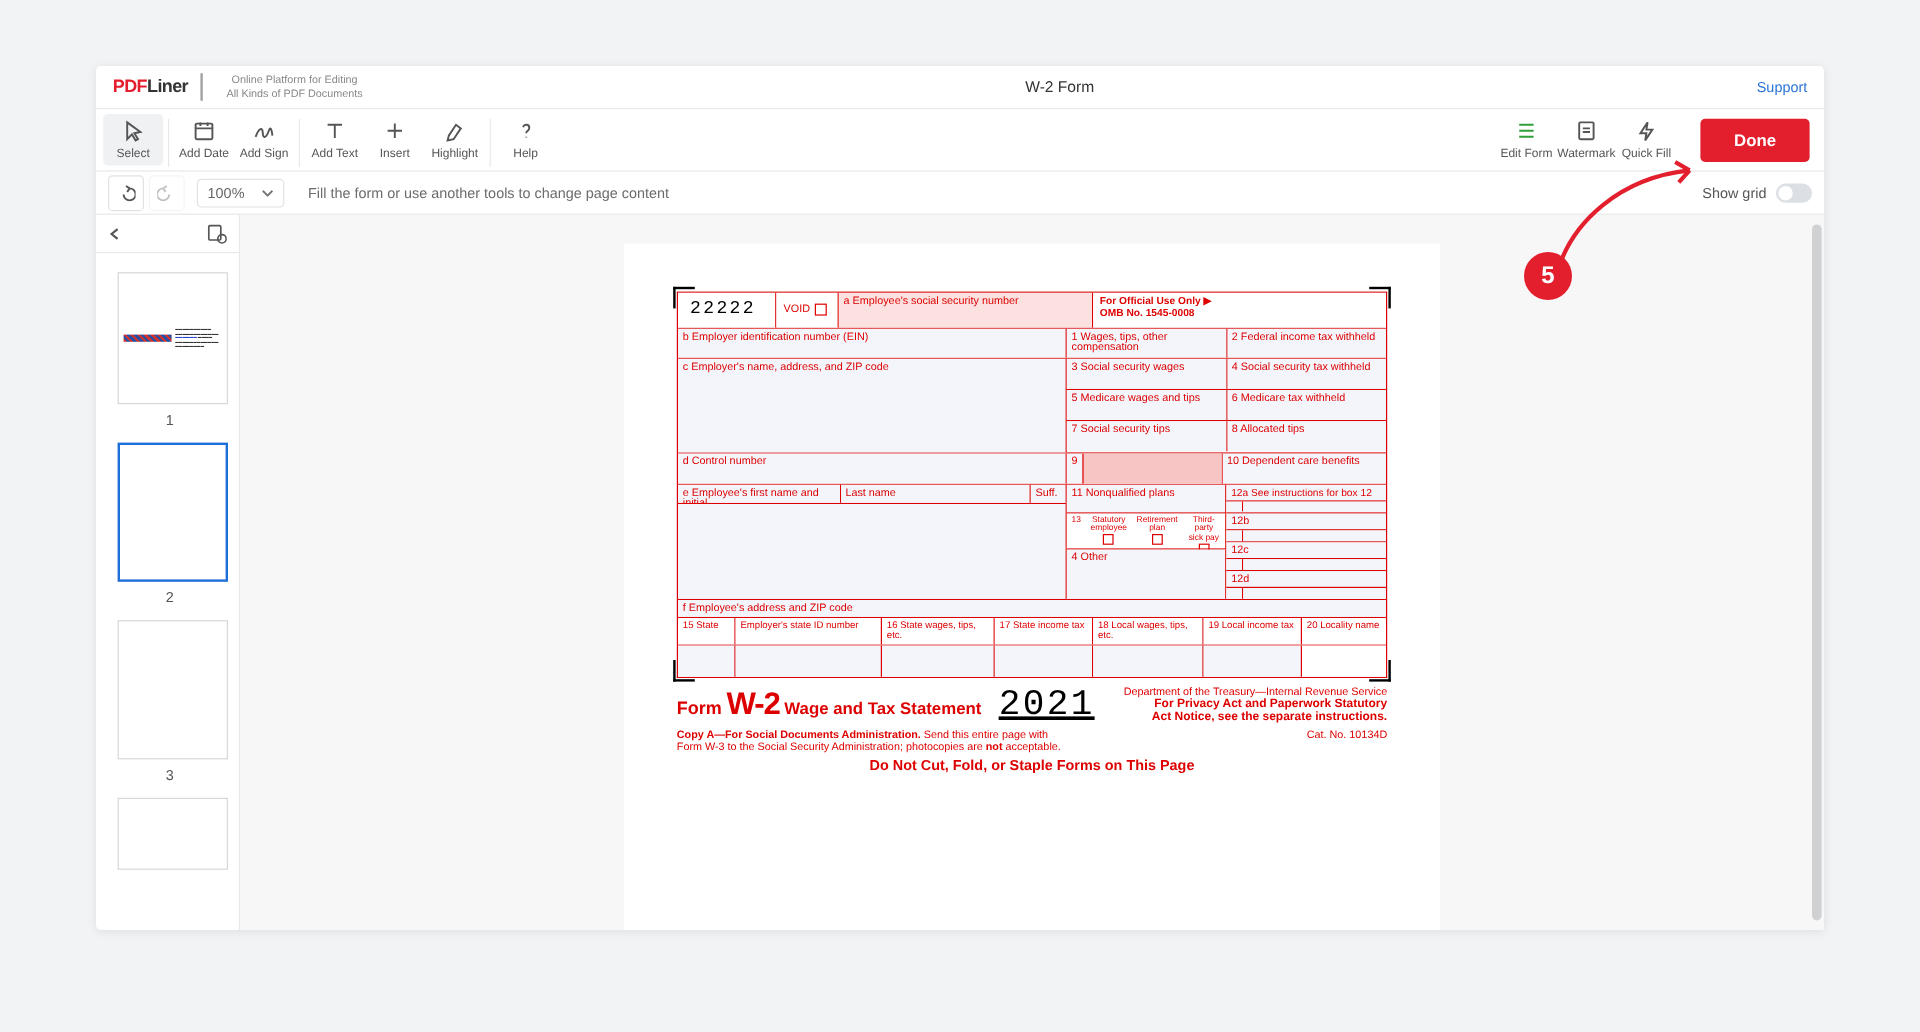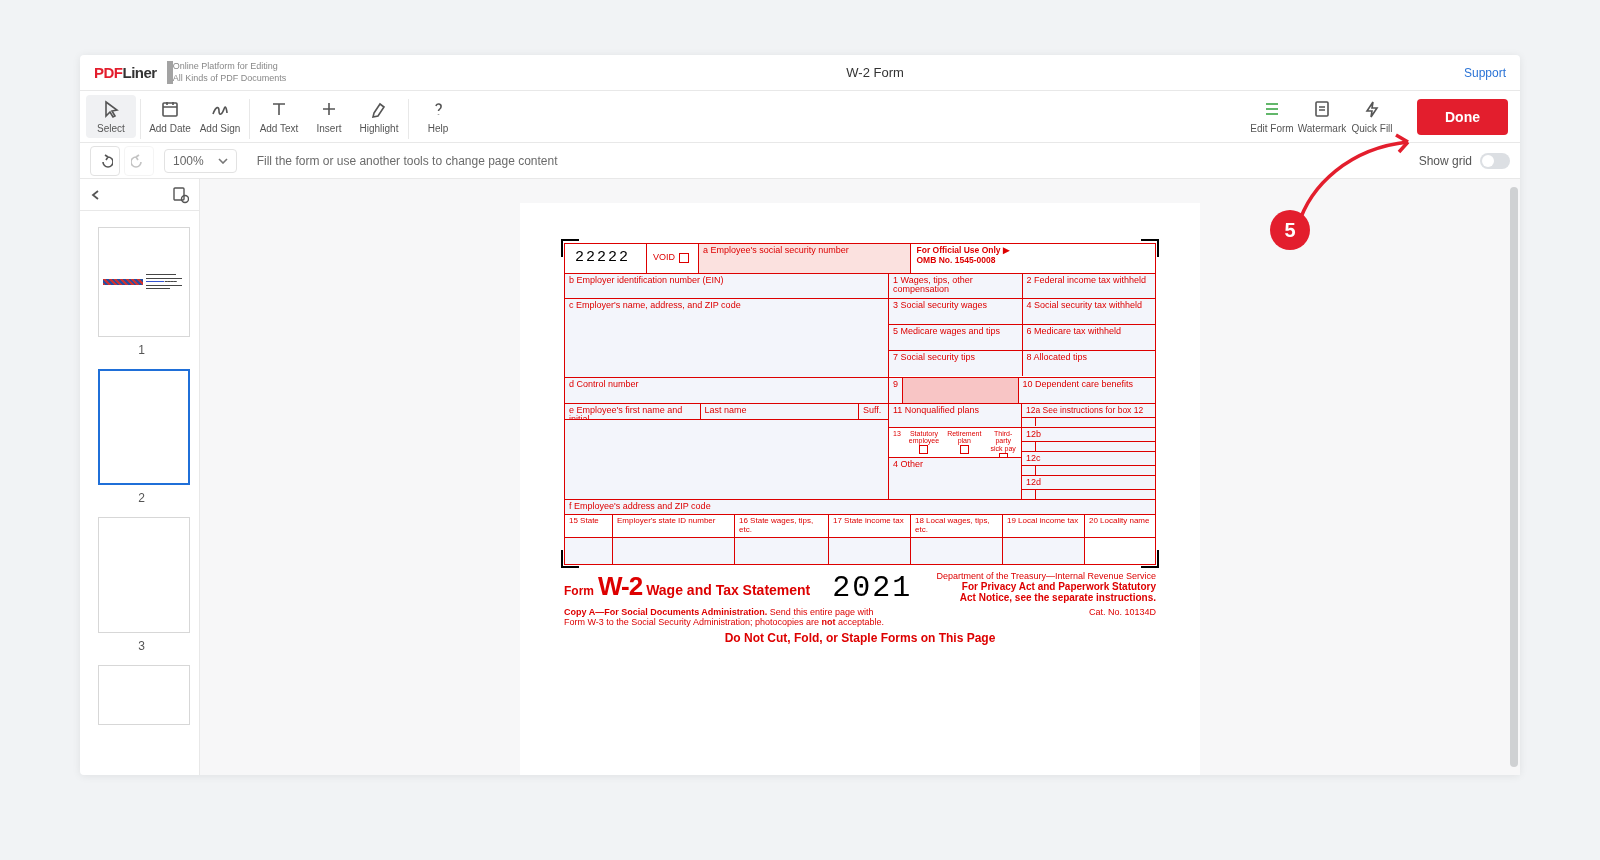--- a/index.html
+++ b/index.html
@@ -1,21 +1,21 @@
 <!DOCTYPE html>
 <html><head>
 <meta charset="utf-8">
 <style>
 * { box-sizing: border-box; margin: 0; padding: 0; }
 body { font-family: -apple-system, BlinkMacSystemFont, "Segoe UI", Arial, sans-serif; background: #f1f3f5; width: 1600px; height: 860px; overflow: hidden; }
 .app { position: absolute; top: 55px; left: 80px; width: 1440px; height: 720px; background: #fff; border-radius: 4px; box-shadow: 0 1px 8px rgba(0,0,0,.08); display: flex; flex-direction: column; }
 .header { display: flex; align-items: center; height: 36px; border-bottom: 1px solid #e8e8e8; padding: 0 14px; }
 .logo { font-weight: 900; color: #e31e2d; font-size: 15px; letter-spacing: -.5px; }
 .logo .l2 { color: #333; font-weight: 700; }
-.logo-sub { font-size: 9px; color: #888; line-height: 1.25; margin-left: 10px; padding-left: 0; border-left: 6px solid #a3a3a3; }
+.logo-sub { font-size: 9px; color: #888; line-height: 1.25; margin-left: 10px; padding-left: 20px; border-left: 2px solid #a3a3a3; text-align: center; }
 .title { flex: 1; text-align: center; font-size: 13px; color: #333; }
 .support { color: #2a73d6; font-size: 12px; cursor: pointer; }
 .toolbar { display: flex; align-items: flex-start; height: 52px; border-bottom: 1px solid #e8e8e8; padding: 4px 6px 0; }
 .tbtn { display: flex; flex-direction: column; align-items: center; justify-content: flex-start; width: 50px; padding: 4px 2px; font-size: 10px; color: #555; cursor: pointer; gap: 4px; }
 .tbtn.sel { background: #f0f1f3; border-radius: 4px; }
 .tbtn svg, .iconbox { width: 20px; height: 20px; stroke: #555; fill: none; stroke-width: 1.6; }
 .tsep { width: 1px; height: 40px; background: #e8e8e8; margin: 4px 4px 0; }
 .flex1 { flex: 1; }
 .done { background: #e31e2d; color: #fff; border: none; padding: 10px 28px; font-size: 14px; font-weight: 600; border-radius: 4px; margin: 4px 6px 0 20px; cursor: pointer; }
 .subbar { display: flex; align-items: center; height: 36px; border-bottom: 1px solid #e8e8e8; padding: 0 10px; font-size: 12px; color: #666; }
@@ -45,21 +45,21 @@
 .crop.br { border-left:none; border-top:none; bottom:-4px; right:-4px;}
 .w2 .row { display:flex; border-top:1px solid #d00; }
 .w2 .cell { border-right:1px solid #d00; padding:2px 4px; line-height:1.1; background:#f3f5fb;}
 .w2 .cell.last{border-right:none}
 .pinkbox{background:#f8c5c5 !important}
 .off { background:#fff !important; }
 .topnum { font-family:"Courier New",monospace; font-size:15px; font-weight:400; color:#000; letter-spacing:2px; padding:6px 10px !important; background:#fff !important;}
 .footer { display:flex; margin-top:6px; }
 .formw2 { color:#d00; font-size:13px; font-weight:700; }
 .formw2 .big{font-size:26px;font-weight:900;letter-spacing:-1px;margin:0 4px;}
-.year { font-family:"Courier New",monospace; color:#000; font-size:30px; font-weight:400; letter-spacing:2px;}
+.year { font-family:"Courier New",monospace; color:#000; font-size:30px; font-weight:400; letter-spacing:2px;text-decoration:underline;}
 .ftxt{font-size:9px;color:#d00;}
 .ftxtb{font-size:10px;color:#d00;font-weight:700;}
 .badge{position:absolute; width:40px;height:40px;border-radius:50%;background:#e31e2d;color:#fff;display:flex;align-items:center;justify-content:center;font-size:20px;font-weight:600;}
 .arrow{position:absolute;pointer-events:none}
 </style>
 </head>
 <body>
 
 <div class="app">
 
@@ -313,21 +313,21 @@
               <div class="cell" style="width:92px"></div>
               <div class="cell" style="width:82px"></div>
               <div class="cell off last" style="flex:1"></div>
           </div>
           <span class="crop bl"></span>
             <span class="crop br"></span>
         </div>
 
         <div class="footer">
           <div style="flex:1.1">
-            <span class="formw2"><span style="font-size:12px">Form</span><span class="big">W-2</span><span style="font-size:14px">Wage and Tax Statement</span></span>
+            <span class="formw2"><span style="font-size:15px">Form</span><span class="big">W-2</span><span style="font-size:14px">Wage and Tax Statement</span></span>
           </div>
           <div class="year">2021</div>
           <div style="flex:1;text-align:right">
             <div class="ftxt">Department of the Treasury—Internal Revenue Service</div>
             <div class="ftxtb">For Privacy Act and Paperwork Statutory</div>
             <div class="ftxtb">Act Notice, see the separate instructions.</div>
           </div>
         </div>
         <div style="display:flex;justify-content:space-between;margin-top:2px">
           <div class="ftxt"><b>Copy A—For Social Documents Administration.</b><span> Send this entire page with</span><br><span>Form W-3 to the Social Security Administration; photocopies are </span><b>not</b><span> acceptable.</span></div>

